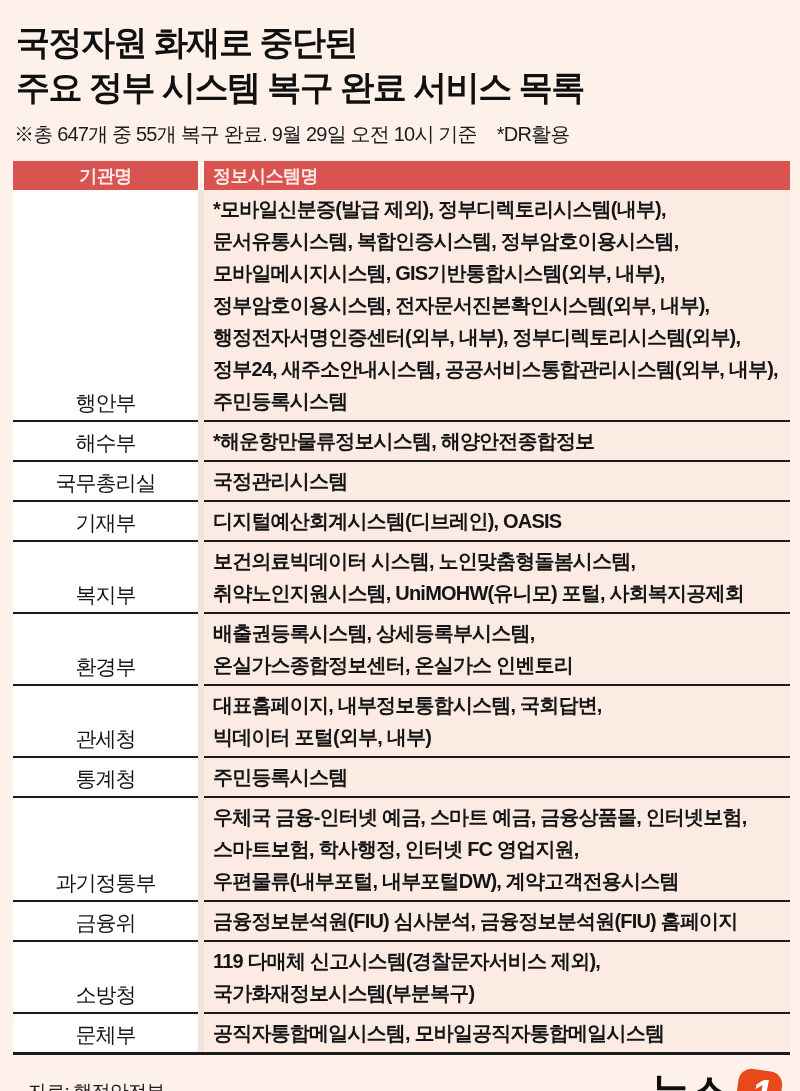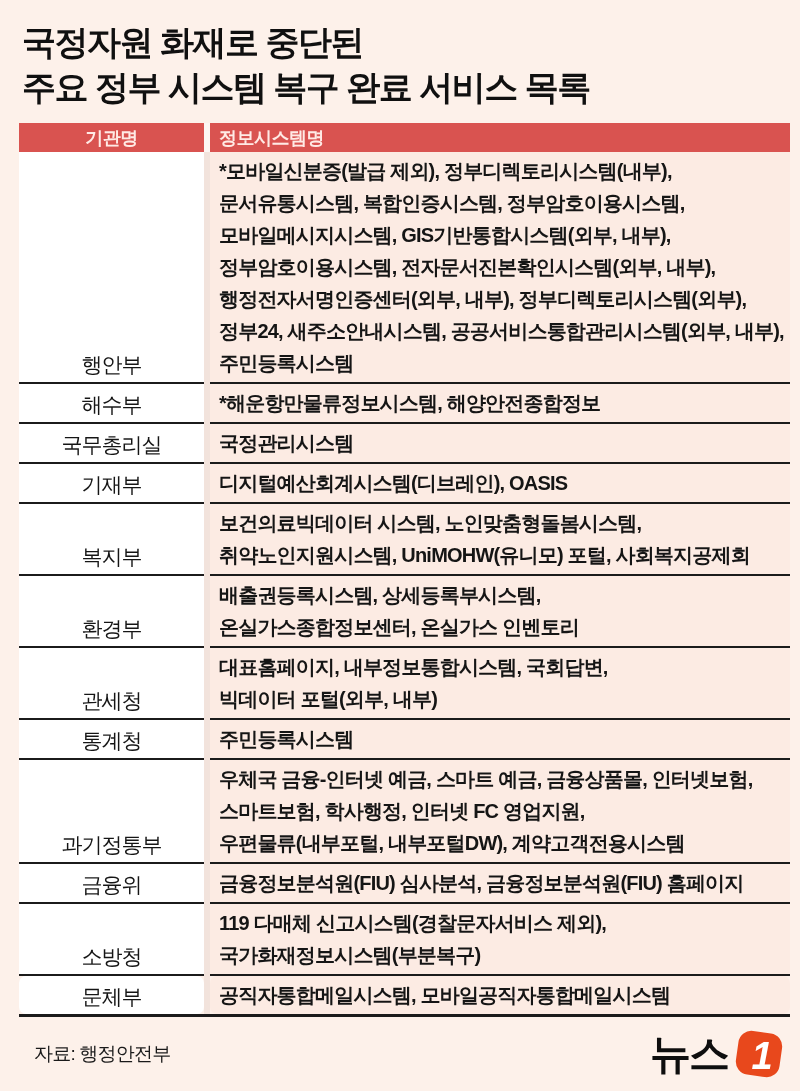--- a/index.html
+++ b/index.html
@@ -3,21 +3,21 @@
 <meta charset="utf-8">
 <style>
   html,body{margin:0;padding:0;}
   body{
     width:800px;height:1091px;
     background:#fdf1ea;
     font-family:"Liberation Sans", sans-serif;
     color:#151515;
     overflow:hidden;
   }
-  .page{width:800px;height:878px;position:relative;box-sizing:border-box;padding-left:6px;}
+  .page{width:800px;height:878px;position:relative;box-sizing:border-box;}
 
   
   .title{
     padding:20px 16px 0 16px;
     font-size:34px;font-weight:800;line-height:45px;
     letter-spacing:-1.5px;color:#101010;
   }
   .subtitle{
     padding:11px 16px 0 14px;
     font-size:20px;font-weight:500;letter-spacing:-0.8px;color:#1a1a1a;
@@ -74,20 +74,23 @@
 </head>
 <body>
 
 <div class="page">
 
   <div class="title">
     <div>국정자원 화재로 중단된</div>
     <div>주요 정부 시스템 복구 완료 서비스 목록</div>
   </div>
 
+  <div class="subtitle">
+    <span>※총 647개 중 55개 복구 완료. 9월 29일 오전 10시 기준</span><span class="dr">*DR활용</span>
+  </div>
 
   <div class="table">
     <div class="thead">
       <div class="th-org">기관명</div>
       <div class="th-div"></div>
       <div class="th-sys">정보시스템명</div>
     </div>
     <div class="tbody" id="tbody">
         <div class="row">
           <div class="cell-org">

